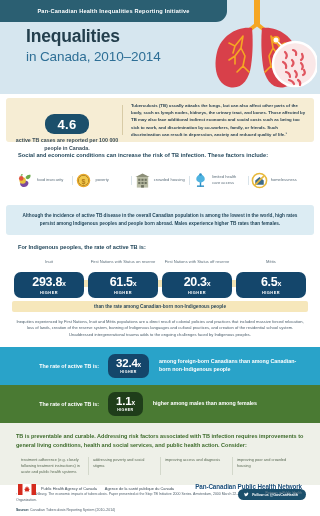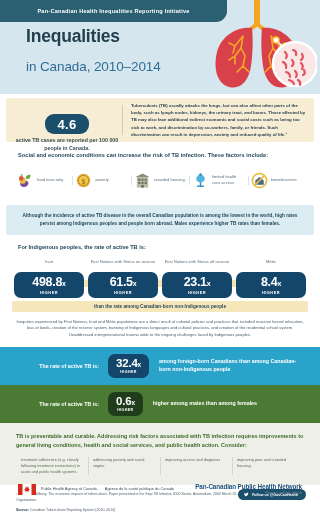--- a/index.html
+++ b/index.html
@@ -19,21 +19,21 @@
   .ribbon {
     position:absolute; top:0; left:0; width:227px; height:22px;
     background:#2b5f72; border-bottom-right-radius:11px;
     display:flex; align-items:center; justify-content:center;
   }
   .ribbon-text {
     color:#fff; font-size:5.6px; font-weight:bold; letter-spacing:.22px;
   }
   .title-wrap { position:absolute; top:27px; left:26px; }
   .t1, .t2 { font-size:17.5px; font-weight:bold; color:#243f4d; line-height:1.13; letter-spacing:-.2px; }
-  .t3 { font-size:13.5px; color:#2e6f96; line-height:1.3; letter-spacing:-.1px; margin-top:11px; }
+  .t3 { font-size:13.5px; color:#2e6f96; line-height:1.3; letter-spacing:-.1px; margin-top:1px; }
 
   .lungs { position:absolute; top:-4px; left:197px; width:120px; height:98px; }
 
   
   .cream {
     position:relative; margin:4px 6px 0 6px; height:44px;
     background:#f6edd4; border-radius:3px; display:flex; align-items:center;
   }
   .badge-col { width:116px; text-align:center; padding-left:6px; }
   .badge {
@@ -252,65 +252,65 @@
     <div class="note-text">Although the incidence of active TB disease in the overall Canadian population is among the lowest in the world, high rates persist among Indigenous peoples and people born abroad. Males experience higher TB rates than females.</div>
   </div>
 
   <div class="ind-head">For Indigenous peoples, the rate of active TB is:</div>
   <div class="pills">
     <div class="connector"></div>
 
     <div class="pill-cell">
       <div class="pill-label">Inuit</div>
       <div class="pill">
-        <div class="pill-num"><span>498.8</span><span class="x">x</span></div>
+        <div class="pill-num"><span>293.8</span><span class="x">x</span></div>
         <div class="pill-sub">HIGHER</div>
       </div>
     </div>
 
     <div class="pill-cell">
       <div class="pill-label">First Nations with Status on reserve</div>
       <div class="pill">
         <div class="pill-num"><span>61.5</span><span class="x">x</span></div>
         <div class="pill-sub">HIGHER</div>
       </div>
     </div>
 
     <div class="pill-cell">
       <div class="pill-label">First Nations with Status off reserve</div>
       <div class="pill">
-        <div class="pill-num"><span>23.1</span><span class="x">x</span></div>
+        <div class="pill-num"><span>20.3</span><span class="x">x</span></div>
         <div class="pill-sub">HIGHER</div>
       </div>
     </div>
 
     <div class="pill-cell">
       <div class="pill-label">Métis</div>
       <div class="pill">
-        <div class="pill-num"><span>8.4</span><span class="x">x</span></div>
+        <div class="pill-num"><span>6.5</span><span class="x">x</span></div>
         <div class="pill-sub">HIGHER</div>
       </div>
     </div>
   </div>
   <div class="than-bar">than the rate among Canadian-born non-Indigenous people</div>
   <div class="ind-para">Inequities experienced by First Nations, Inuit and Métis populations are a direct result of colonial policies and practices that included massive forced relocation, loss of lands, creation of the reserve system, banning of Indigenous languages and cultural practices, and creation of the residential school system. Unaddressed intergenerational trauma adds to the ongoing challenges faced by Indigenous peoples.</div>
 
   <div class="cbar teal">
     <div class="cbar-left">The rate of active TB is:</div>
     <div class="cbar-pill">
       <div class="cbar-num"><span>32.4</span><span class="x">x</span></div>
       <div class="cbar-sub">HIGHER</div>
     </div>
     <div class="cbar-right">among foreign-born Canadians than among Canadian-born non-Indigenous people</div>
   </div>
 
   <div class="cbar green">
     <div class="cbar-left">The rate of active TB is:</div>
     <div class="cbar-pill">
-      <div class="cbar-num"><span>0.6</span><span class="x">x</span></div>
+      <div class="cbar-num"><span>1.1</span><span class="x">x</span></div>
       <div class="cbar-sub">HIGHER</div>
     </div>
     <div class="cbar-right">higher among males than among females</div>
   </div>
 
   <div class="prev">
     <div class="prev-head">TB is preventable and curable. Addressing risk factors associated with TB infection requires improvements to general living conditions, health and social services, and public health action. Consider:</div>
     <div class="prev-items">
       <div class="prev-item">treatment adherence (e.g. closely following treatment instructions) in acute and public health systems</div>
       <div class="prev-item">addressing poverty and social stigma</div>

